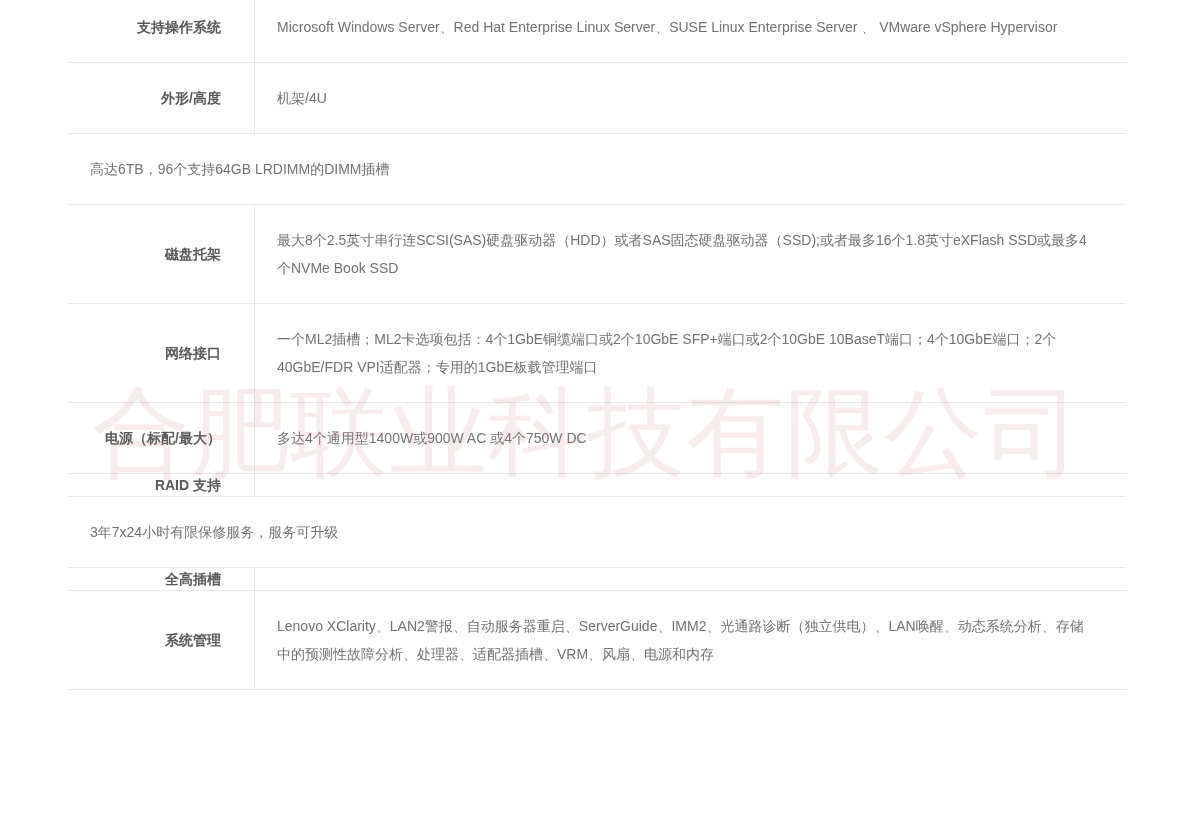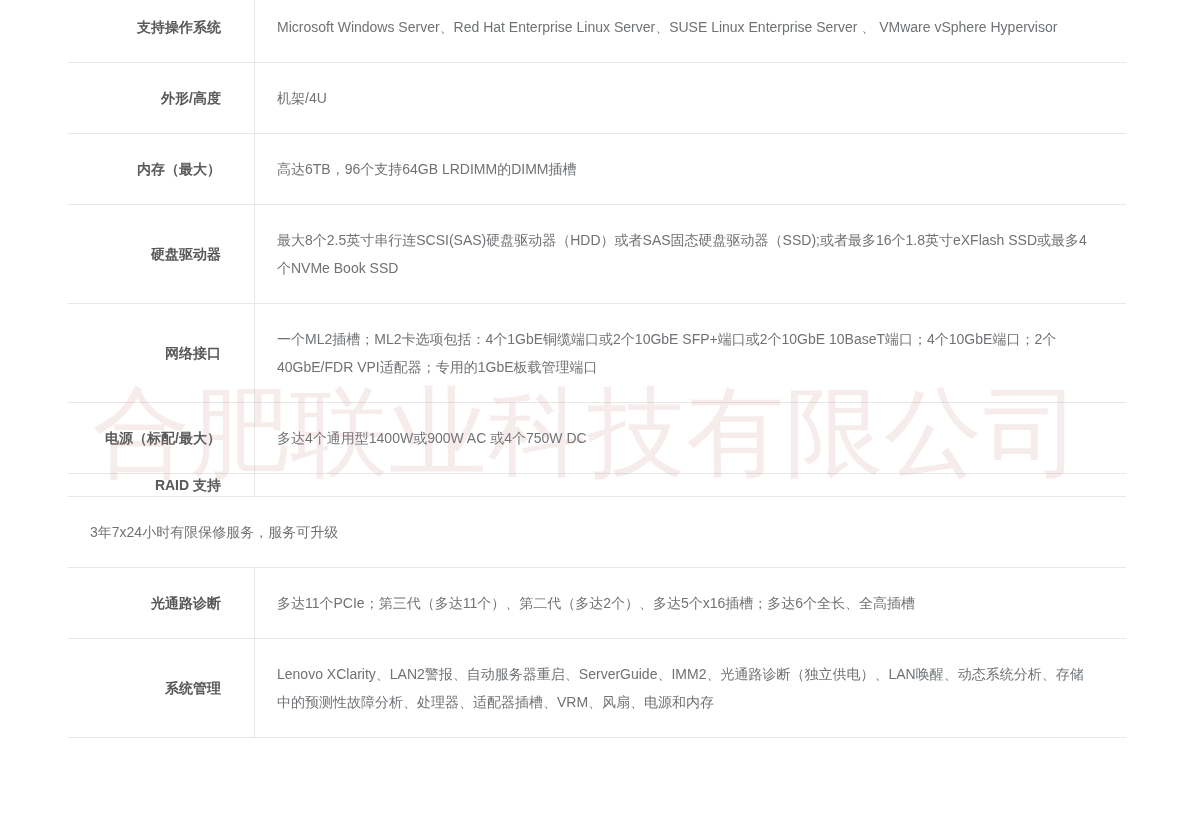--- a/index.html
+++ b/index.html
@@ -70,26 +70,25 @@
     <div class="label-cell">支持操作系统</div>
     <div class="value-cell">Microsoft Windows Server、Red Hat Enterprise Linux Server、SUSE Linux Enterprise Server 、 VMware vSphere Hypervisor</div>
   </div>
 
   <div class="spec-row">
     <div class="label-cell">外形/高度</div>
     <div class="value-cell">机架/4U</div>
   </div>
 
   <div class="spec-row">
-    <div class="label-cell">内存（最大）</div>
     <div class="value-cell">高达6TB，96个支持64GB LRDIMM的DIMM插槽</div>
   </div>
 
   <div class="spec-row">
-    <div class="label-cell">硬盘驱动器</div>
+    <div class="label-cell">磁盘托架</div>
     <div class="value-cell">最大8个2.5英寸串行连SCSI(SAS)硬盘驱动器（HDD）或者SAS固态硬盘驱动器（SSD);或者最多16个1.8英寸eXFlash SSD或最多4个NVMe Book SSD</div>
   </div>
 
   <div class="spec-row">
     <div class="label-cell">网络接口</div>
     <div class="value-cell">一个ML2插槽；ML2卡选项包括：4个1GbE铜缆端口或2个10GbE SFP+端口或2个10GbE 10BaseT端口；4个10GbE端口；2个40GbE/FDR VPI适配器；专用的1GbE板载管理端口</div>
   </div>
 
   <div class="spec-row">
     <div class="label-cell">电源（标配/最大）</div>
@@ -99,22 +98,21 @@
 
   <div class="spec-row">
     <div class="label-cell">RAID 支持</div>
   </div>
 
   <div class="spec-row">
     <div class="value-cell">3年7x24小时有限保修服务，服务可升级</div>
   </div>
 
   <div class="spec-row">
-    <div class="label-cell">光通路诊断</div>
-    <div class="value-cell">多达11个PCIe；第三代（多达11个）、第二代（多达2个）、多达5个x16插槽；多达6个全长、全高插槽</div>
+    <div class="label-cell">全高插槽</div>
   </div>
 
   <div class="spec-row">
     <div class="label-cell">系统管理</div>
     <div class="value-cell">Lenovo XClarity、LAN2警报、自动服务器重启、ServerGuide、IMM2、光通路诊断（独立供电）、LAN唤醒、动态系统分析、存储中的预测性故障分析、处理器、适配器插槽、VRM、风扇、电源和内存</div>
   </div>
 </div>
 
 <div class="watermark">合肥联业科技有限公司</div>
 

